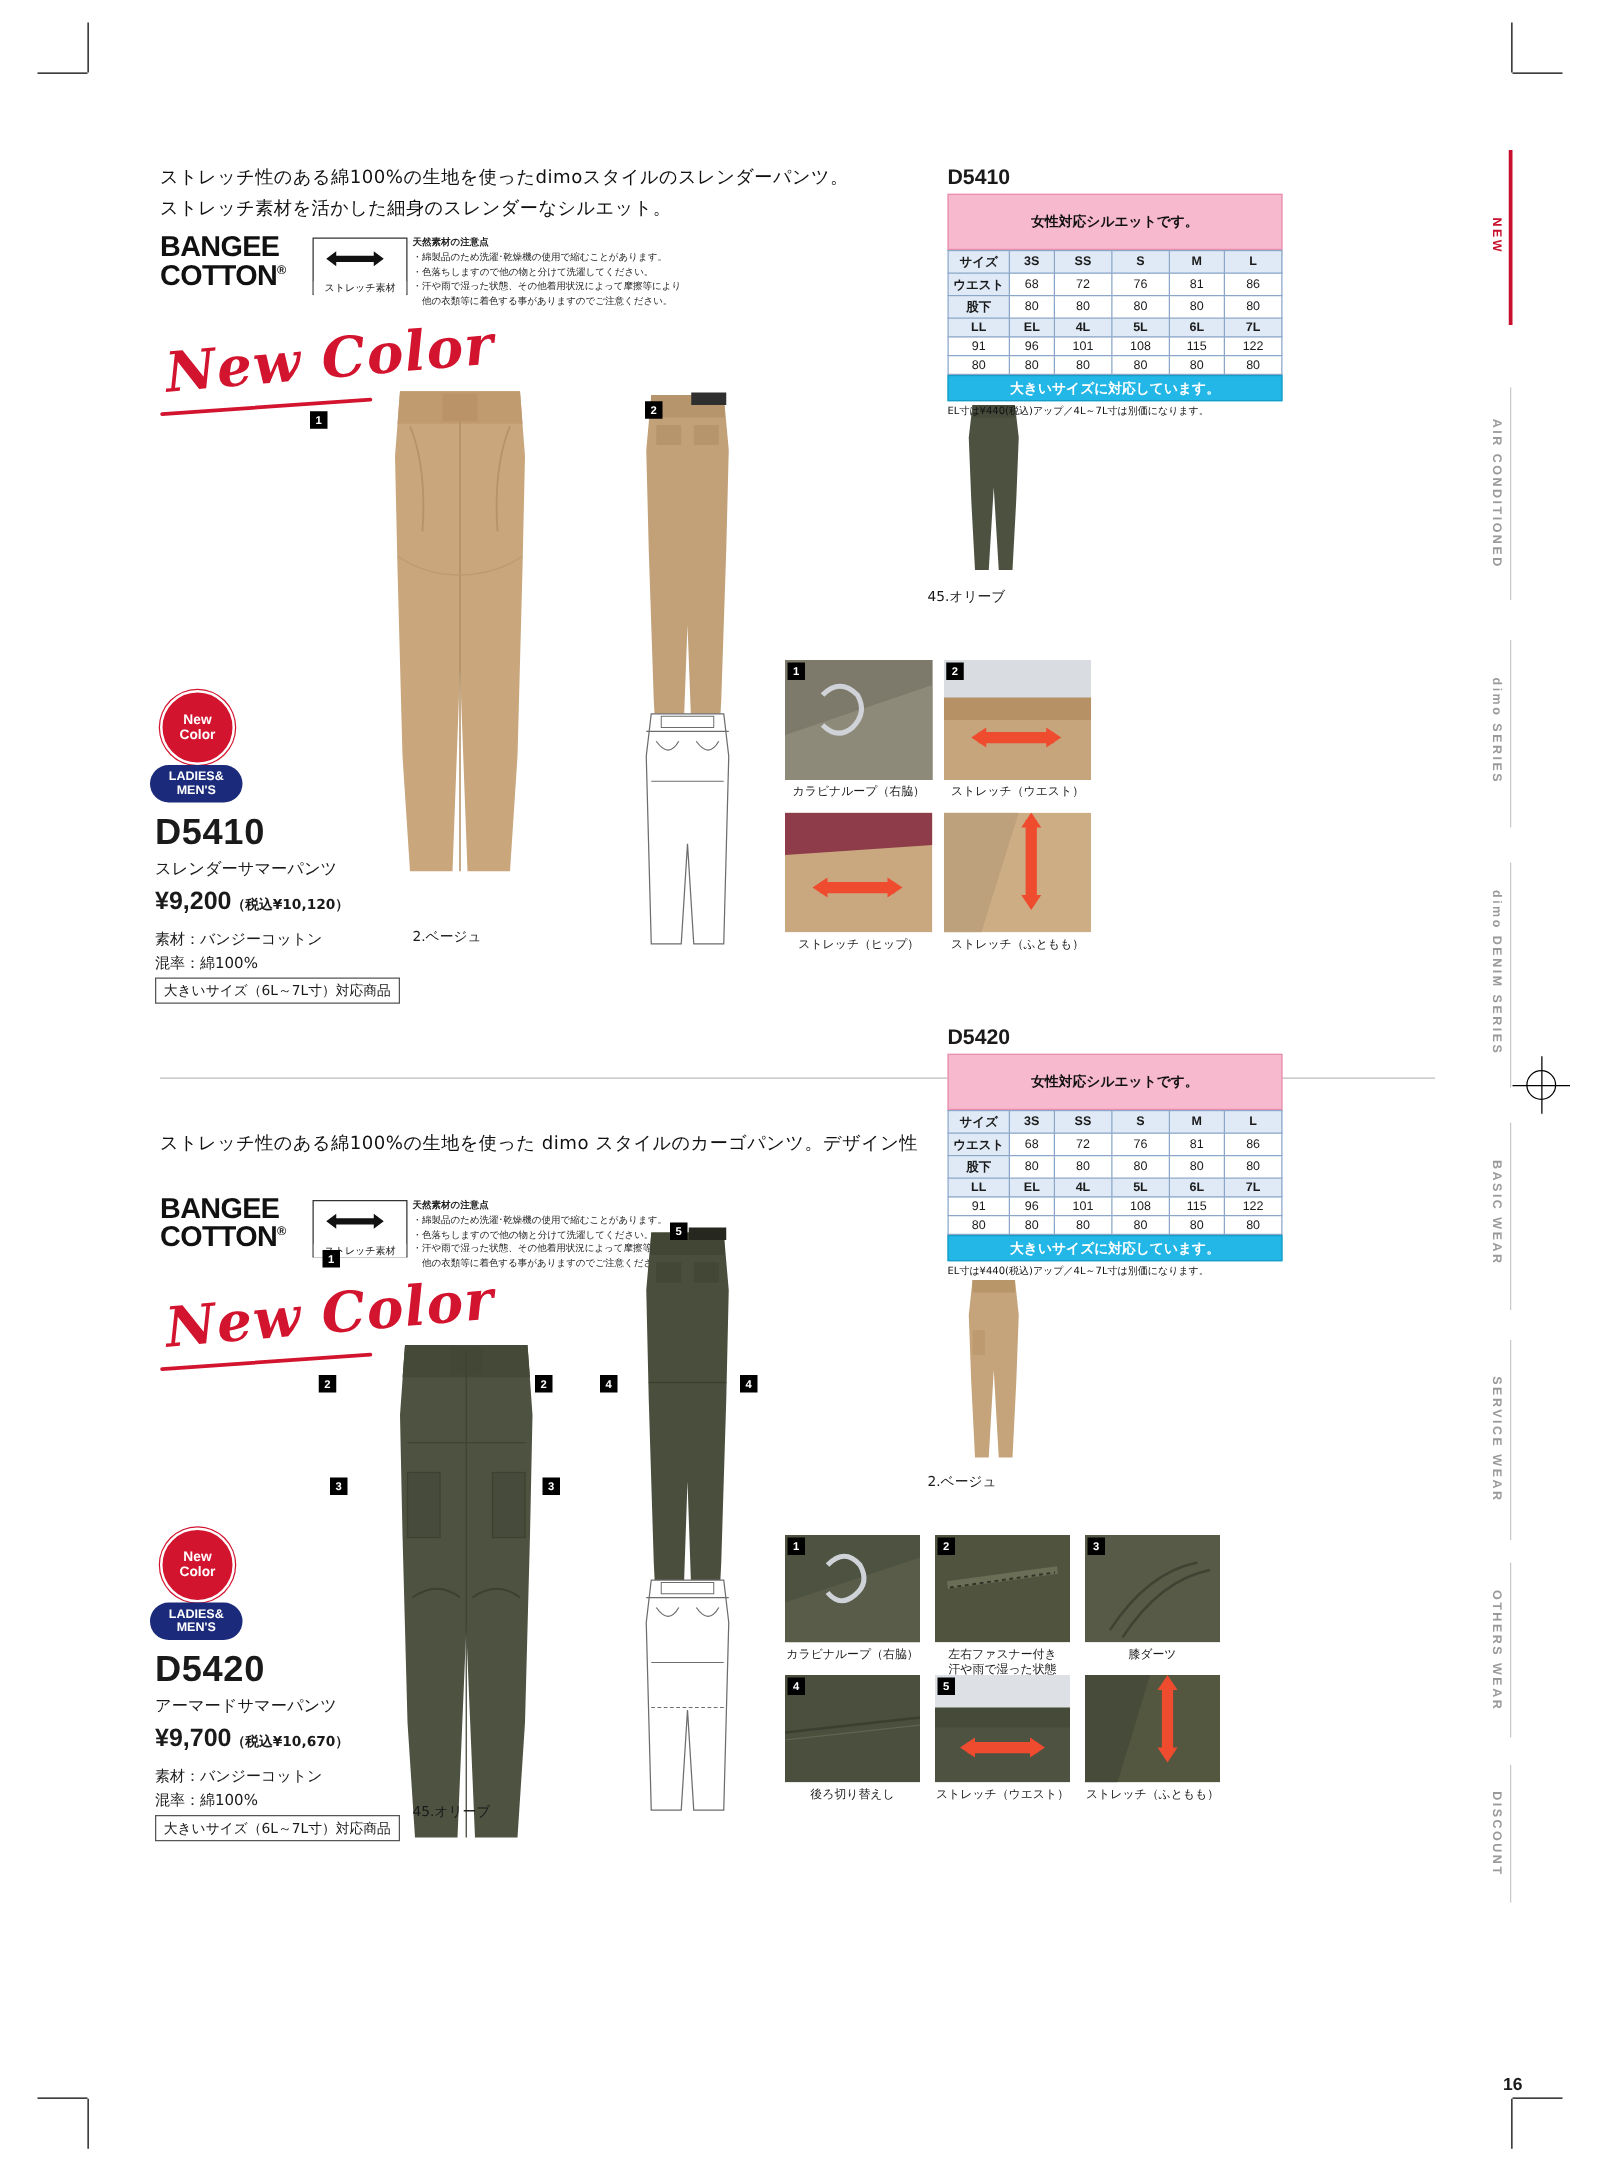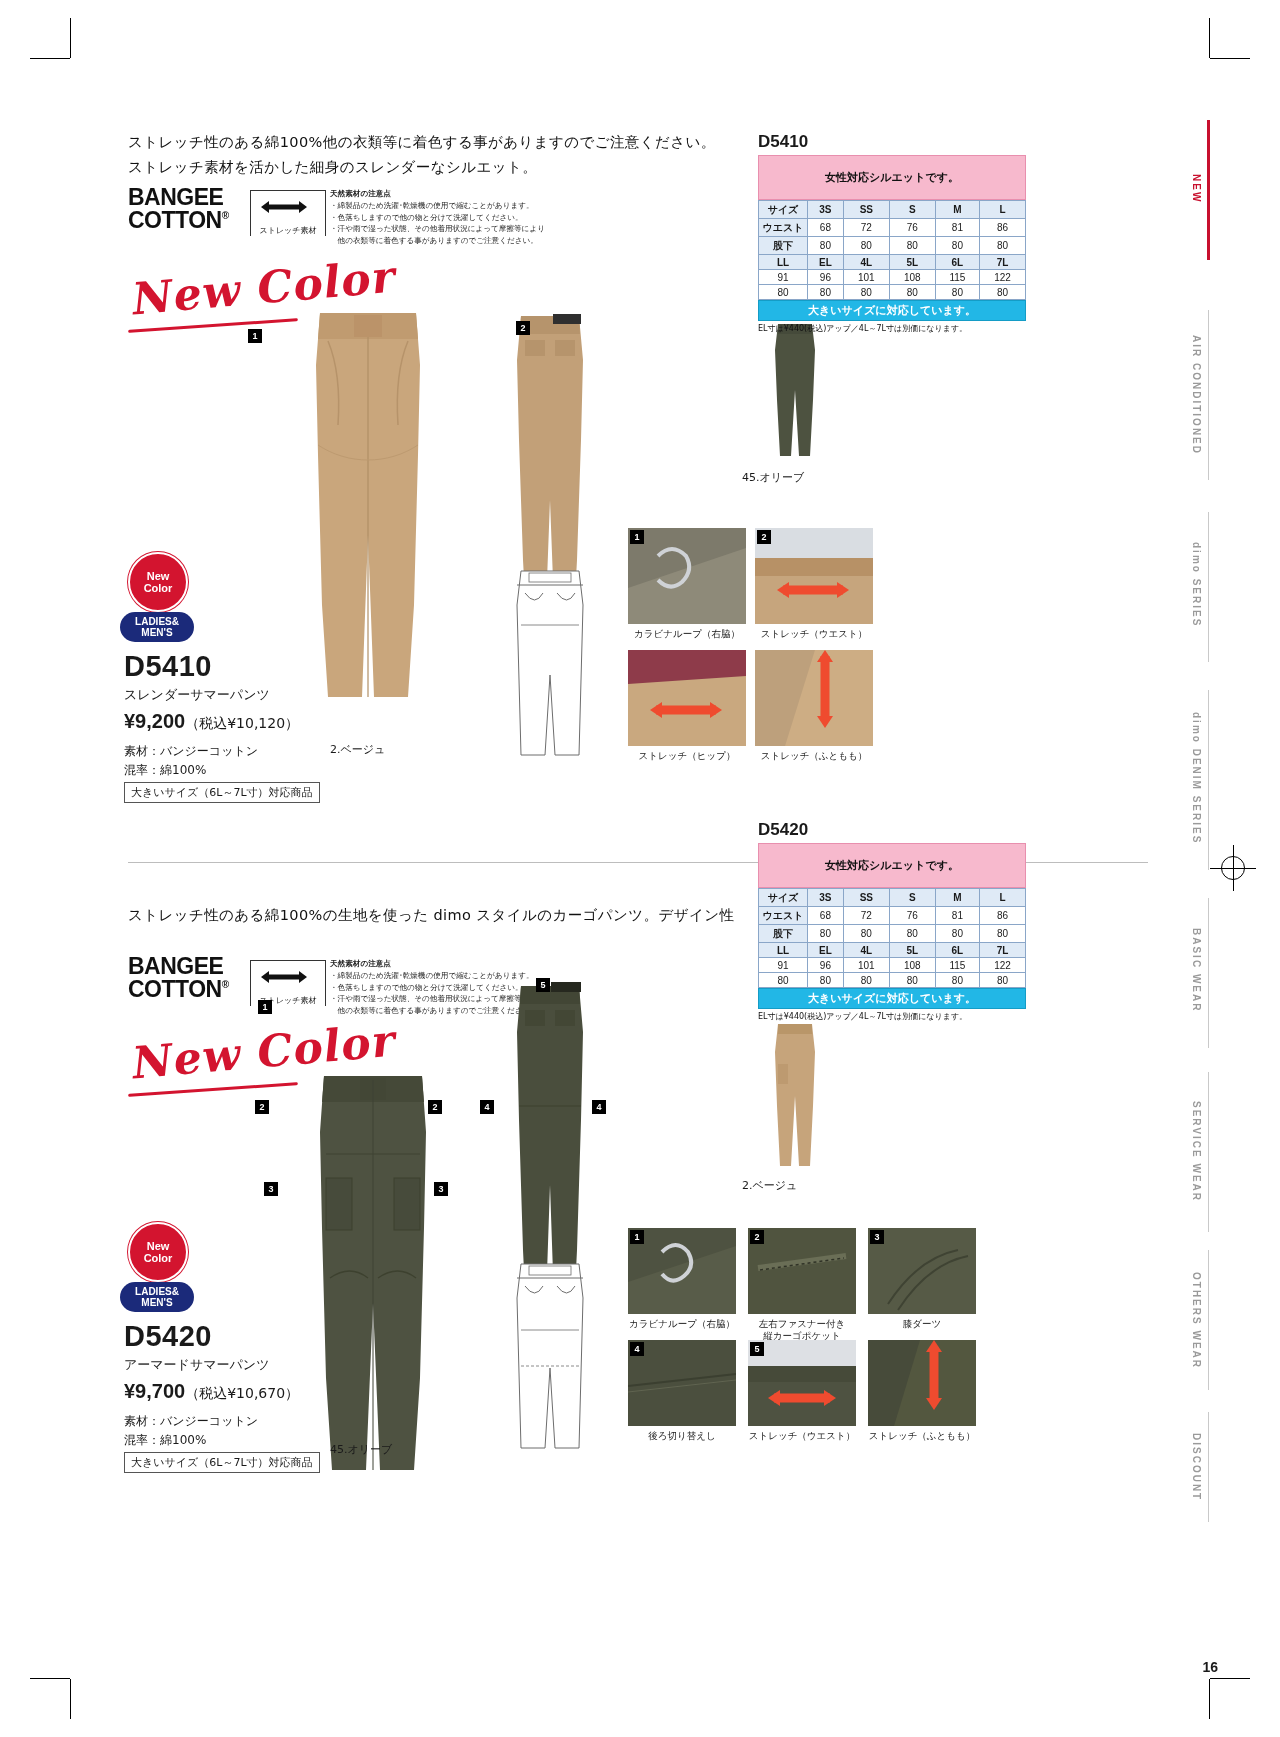--- a/index.html
+++ b/index.html
@@ -57,21 +57,21 @@
 
   .newcolor-script{position:absolute;color:#d3142f;font-style:italic;font-family:"DejaVu Serif","Liberation Serif",serif;font-size:44px;font-weight:bold;letter-spacing:1px;}
   .newcolor-underline{position:absolute;height:3px;background:#d3142f;border-radius:2px;transform:rotate(-4deg);}
 
   
   .nc-circle{position:absolute;width:56px;height:56px;border-radius:50%;background:#d3142f;color:#fff;display:flex;align-items:center;justify-content:center;flex-direction:column;font-size:11px;font-weight:bold;line-height:1.1;border:2px solid #fff;box-shadow:0 0 0 1px #d3142f;}
   .lm-pill{position:absolute;width:74px;height:30px;border-radius:15px;background:#1b2a7a;color:#fff;display:flex;align-items:center;justify-content:center;flex-direction:column;font-size:10px;font-weight:bold;line-height:1.15;}
   .pcode{position:absolute;font-size:29px;font-weight:bold;letter-spacing:0.5px;}
   .pname{position:absolute;font-size:13px;}
   .pprice{position:absolute;font-size:20px;font-weight:bold;}
-  .pprice small{font-size:14px;font-weight:normal;}
+  .pprice small{font-size:11px;font-weight:bold;}
   .pmat{position:absolute;font-size:12px;line-height:1.55;}
   .psize-box{position:absolute;border:1px solid #555;font-size:11px;padding:2px 6px;}
 
   
   .sz{position:absolute;width:268px;font-size:10px;}
   .sz .code{font-size:17px;font-weight:bold;margin-bottom:3px;}
   .sz .pinkbar{background:#f7b9cd;text-align:center;font-weight:bold;font-size:11px;padding:14px 0;color:#111;border:1px solid #e88fae;}
   .sz table{border-collapse:collapse;width:100%;}
   .sz td{border:1px solid #8aa6c8;text-align:center;padding:1.5px 0;font-size:10px;}
   .sz td.hd{background:#dfeaf6;font-weight:bold;}
@@ -137,21 +137,21 @@
     <div class="line" style="top:952px;height:160px;"></div>
     <div class="tab" style="top:962px;height:140px;">SERVICE WEAR</div>
 
     <div class="line" style="top:1130px;height:140px;"></div>
     <div class="tab" style="top:1140px;height:120px;">OTHERS WEAR</div>
 
     <div class="line" style="top:1292px;height:110px;"></div>
     <div class="tab" style="top:1300px;height:95px;">DISCOUNT</div>
   </div>
 
-  <div class="lead jp" style="left:128px;top:130px;width:620px;">ストレッチ性のある綿100%他の衣類等に着色する事がありますのでご注意ください。</div>
+  <div class="lead jp" style="left:128px;top:130px;width:620px;">ストレッチ性のある綿100%の生地を使ったdimoスタイルのスレンダーパンツ。</div>
   <div class="lead jp" style="left:128px;top:155px;width:620px;">ストレッチ素材を活かした細身のスレンダーなシルエット。</div>
 
   <div class="badge-cotton" style="left:128px;top:186px;">
     <div class="bc-top">BANGEE</div>
     <div class="bc-bot">
       <span>COTTON</span><span class="bc-reg">®</span>
     </div>
   </div>
   <div class="arrowbox" style="left:250px;top:190px;">
     <svg class="ab-arrow" viewBox="0 0 50 16">
@@ -490,21 +490,21 @@
 
   <div class="ph" style="left:748px;top:1228px;width:108px;height:86px;">
     <svg viewBox="0 0 108 86" width="108" height="86">
       <rect width="108" height="86" fill="#50543f"></rect>
       <path d="M10 40 L98 28" stroke="#6a6e56" stroke-width="6"></path>
       <path d="M12 42 L96 30" stroke="#2f3226" stroke-width="1.5" stroke-dasharray="3 3"></path>
     </svg>
   </div>
   <div class="callout" style="left:750px;top:1230px;">2</div>
   <div class="thumb-cap jp" style="left:742px;top:1318px;white-space:pre-line;">左右ファスナー付き
-縦カーゴポケット</div>
+汗や雨で湿った状態</div>
 
   <div class="ph" style="left:868px;top:1228px;width:108px;height:86px;">
     <svg viewBox="0 0 108 86" width="108" height="86">
       <rect width="108" height="86" fill="#565a46"></rect>
       <path d="M20 76 q30 -46 70 -54" stroke="#3f4333" stroke-width="2" fill="none"></path>
       <path d="M30 82 q30 -46 70 -54" stroke="#3f4333" stroke-width="2" fill="none"></path>
     </svg>
   </div>
   <div class="callout" style="left:870px;top:1230px;">3</div>
   <div class="thumb-cap jp" style="left:862px;top:1318px;">膝ダーツ</div>

